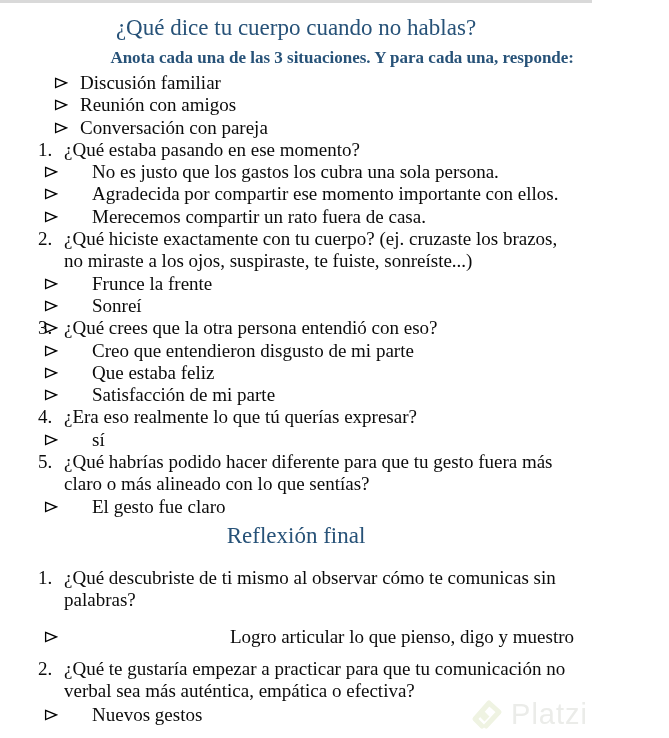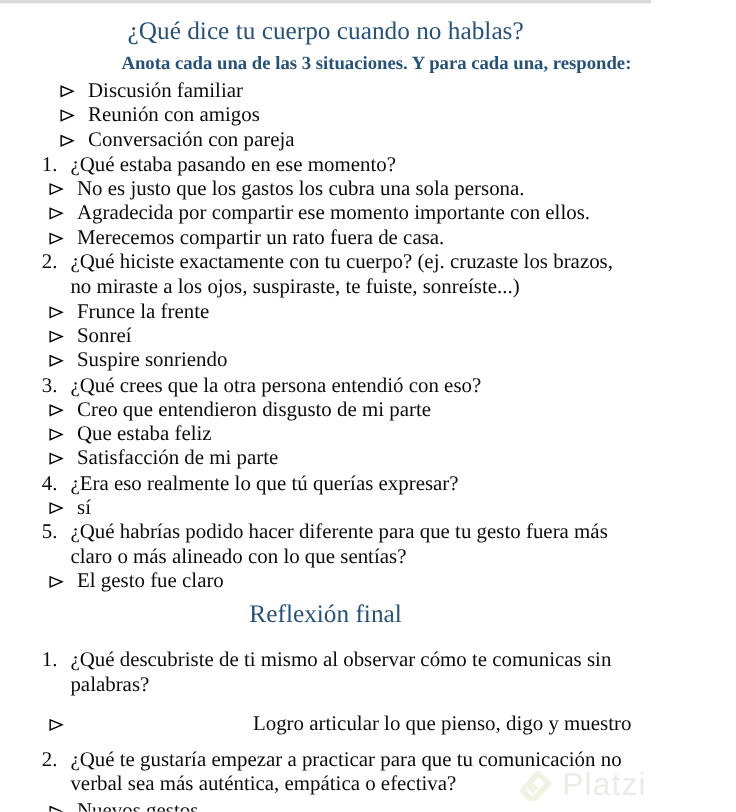--- a/index.html
+++ b/index.html
@@ -48,21 +48,21 @@
   }
   .item .marker{
     position:absolute;
     top:0;
     display:inline-block;
     line-height:22.3px;
   }
   .item.number .marker{left:38px;}
   .item.number .text{display:block;margin-left:64px;}
   .item.bullet.lvl1 .marker{left:44px;top:5px;}
-  .item.bullet.lvl1 .text{display:block;margin-left:70px;}
+  .item.bullet.lvl1 .text{display:block;margin-left:92px;}
   .item.bullet.lvl2 .marker{left:54px;top:5px;}
   .item.bullet.lvl2 .text{display:block;margin-left:80px;}
   .arrow-svg{display:block;}
   h2.section-title{
     margin-top:3px;
     margin-bottom:16px;
     text-align:center;
     font-size:23px;
     line-height:30px;
     font-weight:normal;
@@ -169,21 +169,20 @@
           </svg>
         </span>
         <span class="text">Sonreí</span>
       </div>
       <div class="item bullet lvl1">
         <span class="marker">
           <svg class="arrow-svg" width="14" height="12" viewBox="0 0 14 12">
             <path d="M1.6 1.4 L12.4 5.9 L1.6 10.6 Z" fill="#ffffff" stroke="#000000" stroke-width="1.3" stroke-linejoin="miter"></path>
           </svg>
         </span>
-        <span class="text">Suspire sonriendo</span>
       </div>
       <div class="item number lvl1">
         <span class="marker">3.</span>
         <span class="text">¿Qué crees que la otra persona entendió con eso?</span>
       </div>
       <div class="item bullet lvl1">
         <span class="marker">
           <svg class="arrow-svg" width="14" height="12" viewBox="0 0 14 12">
             <path d="M1.6 1.4 L12.4 5.9 L1.6 10.6 Z" fill="#ffffff" stroke="#000000" stroke-width="1.3" stroke-linejoin="miter"></path>
           </svg>

